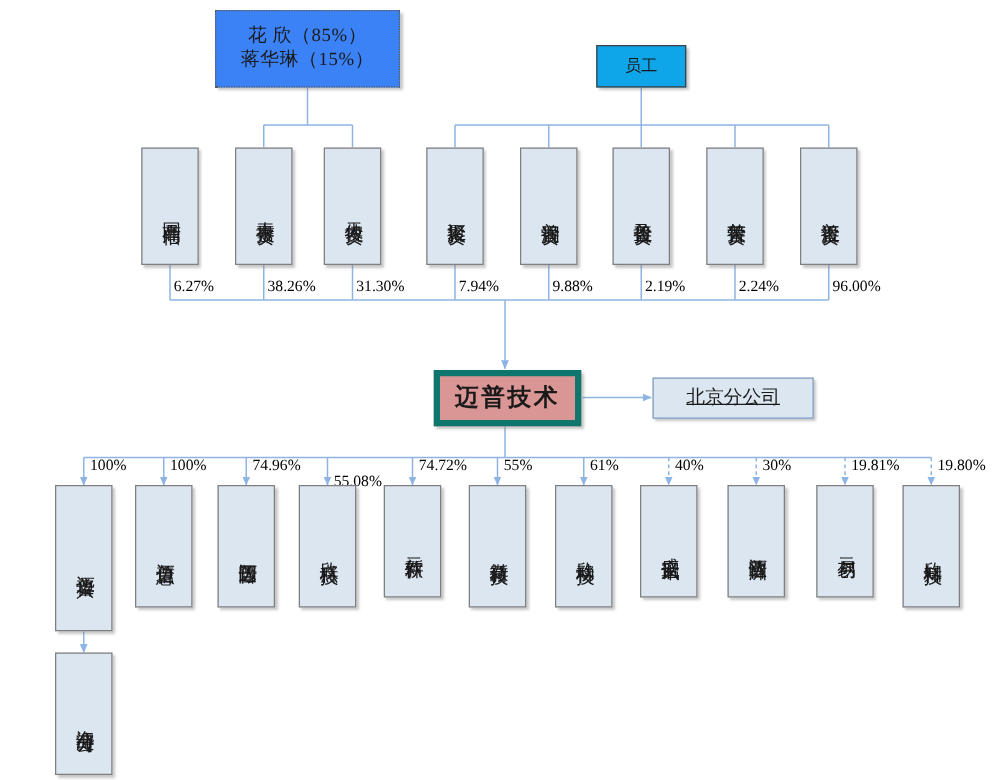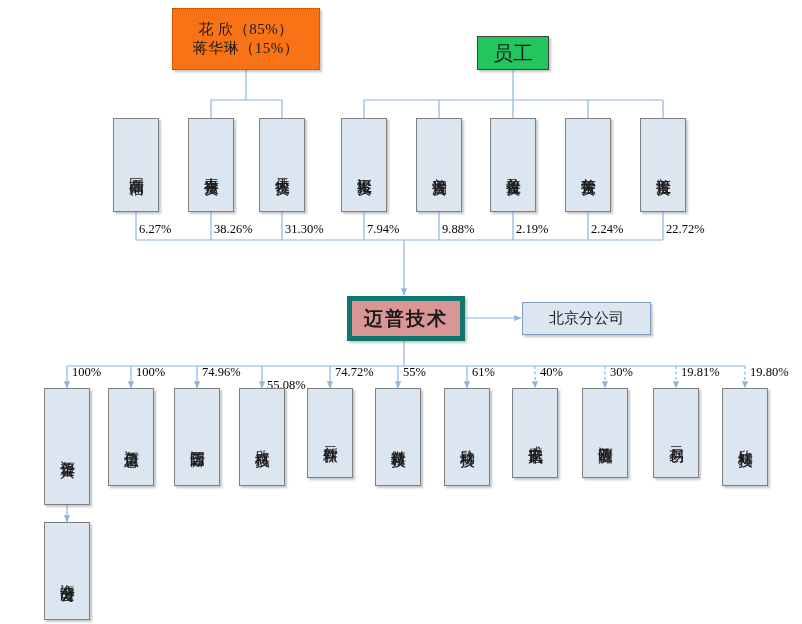--- a/index.html
+++ b/index.html
@@ -35,43 +35,44 @@
     background: #dce6f1;
     border: 1px solid #7f7f7f;
     box-shadow: 2px 2px 2px rgba(130,130,130,0.45);
     display: flex;
     align-items: center;
     justify-content: center;
     text-align: center;
     line-height: 1.25;
   }
   .node.owner {
-    background: #f97316;
+    background: #3b82f6;
     border: 1px dotted #5a5a5a;
     box-shadow: 2px 2px 2px rgba(130,130,130,0.45);
     font-size: 15px;
     letter-spacing: 0.5px;
   }
   .node.employee {
-    background: #22c55e;
+    background: #0ea5e9;
     border: 1px solid #404040;
-    font-size: 20px;
+    font-size: 13px;
   }
   .node.company {
     background: #d99694;
     border: 5px solid #0f766e;
     font-size: 19px;
     font-weight: bold;
     letter-spacing: 2px;
     color: #1a1a1a;
   }
   .node.branch {
     background: #dce6f1;
     border: 1px solid #7f9bc0;
     font-size: 15px;
+    text-decoration: underline;
   }
   
   .node.vert {
     writing-mode: vertical-rl;
     text-orientation: upright;
     font-size: 15px;
     letter-spacing: 1px;
     padding-top: 6px;
   }
   .node.vert .lbl {
@@ -196,21 +197,21 @@
     <span class="lbl">普汇投资</span>
   </div>
 
   <div class="pct" style="left:139px; top:222px;">6.27%</div>
   <div class="pct" style="left:214px; top:222px;">38.26%</div>
   <div class="pct" style="left:285px; top:222px;">31.30%</div>
   <div class="pct" style="left:367px; top:222px;">7.94%</div>
   <div class="pct" style="left:442px; top:222px;">9.88%</div>
   <div class="pct" style="left:516px; top:222px;">2.19%</div>
   <div class="pct" style="left:591px; top:222px;">2.24%</div>
-  <div class="pct" style="left:666px; top:222px;">22.72%</div>
+  <div class="pct" style="left:666px; top:222px;">96.00%</div>
 
   <div class="node company" style="left:347px; top:296px; width:118px; height:45px;">
     <span>迈普技术</span>
   </div>
 
   <div class="node branch" style="left:522px; top:302px; width:129px; height:33px;">
     <span>北京分公司</span>
   </div>
 
   <div class="pct" style="left:72px; top:365px;">100%</div>

